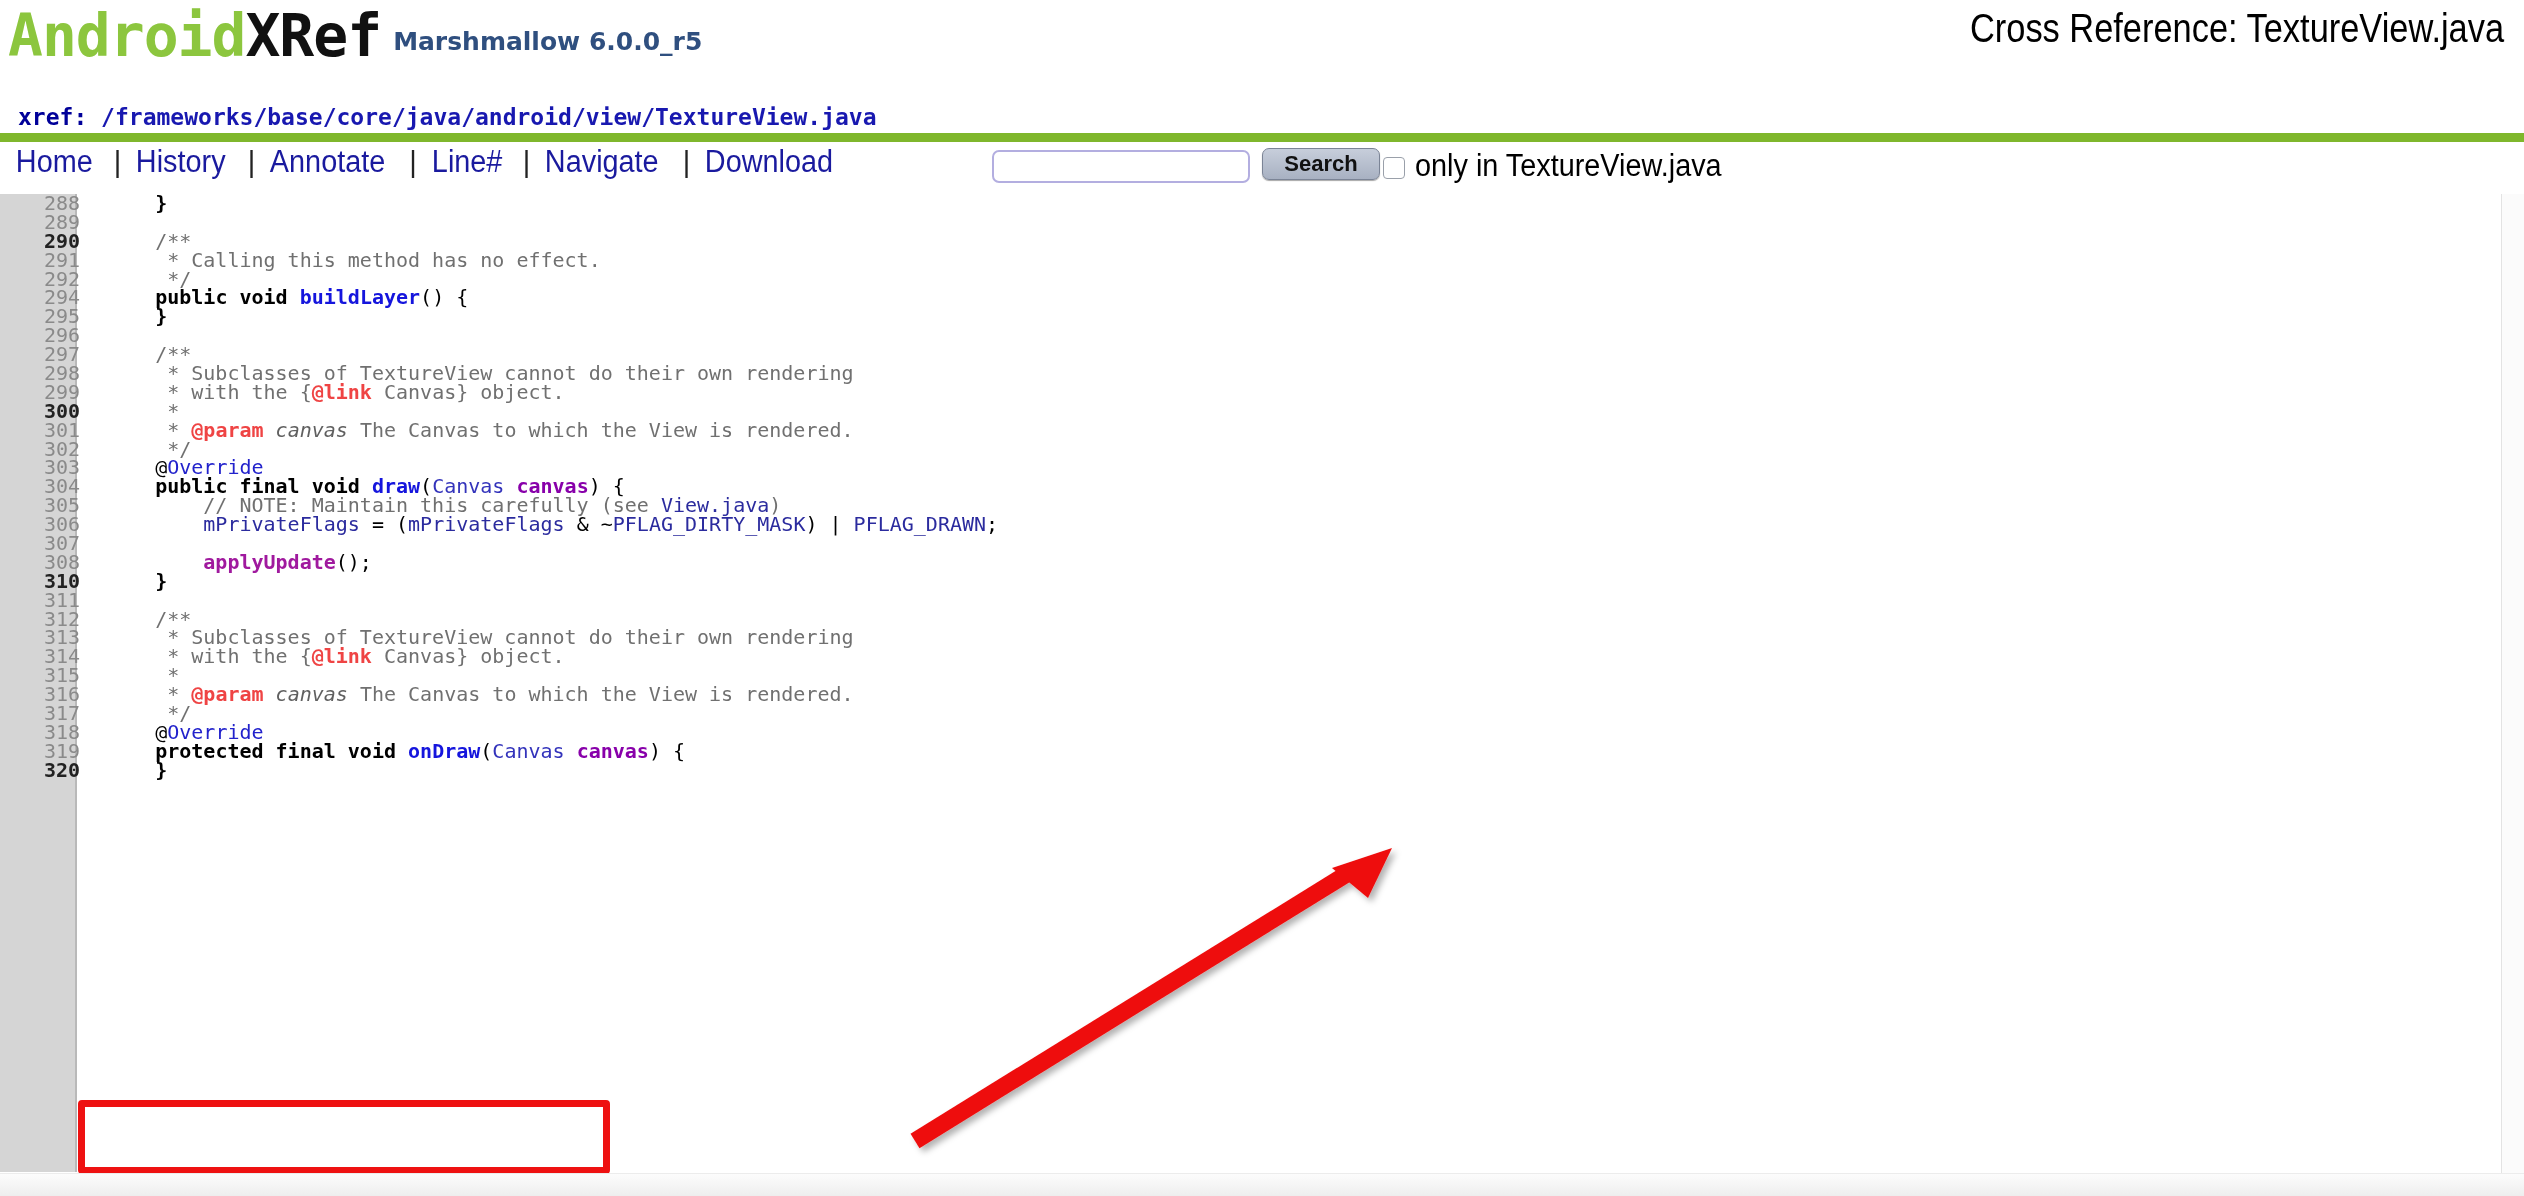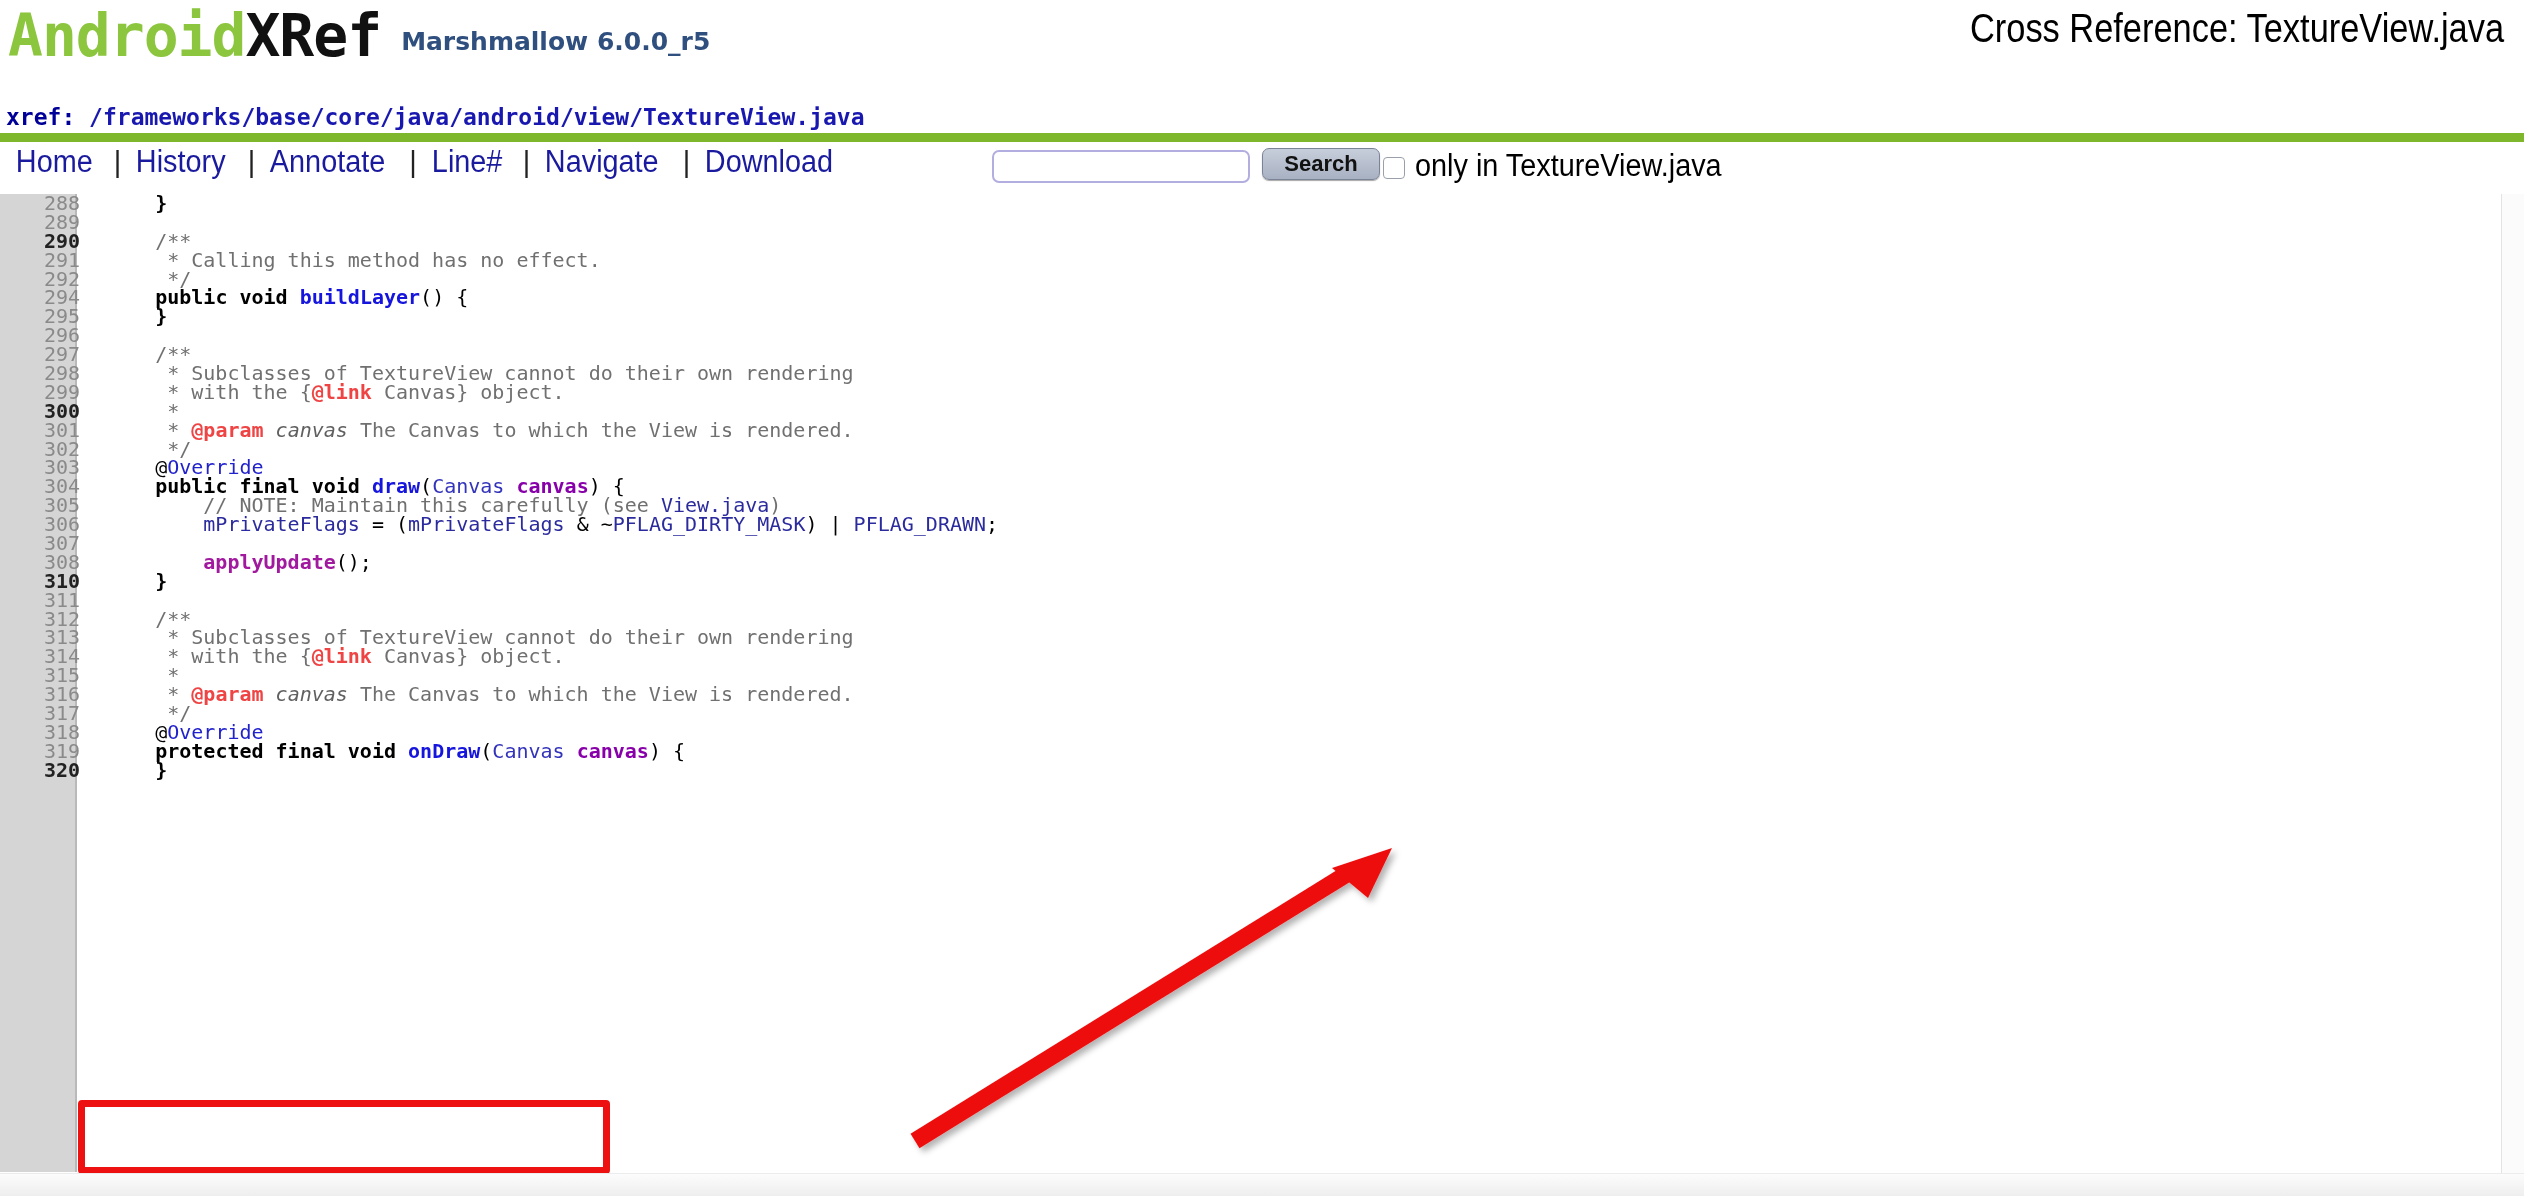--- a/index.html
+++ b/index.html
@@ -40,21 +40,21 @@
     font-size: 58px;
     color: #111111;
     margin-top: 23px;
   }
   #logo .logo-version {
     font-family: "DejaVu Sans", sans-serif;
     font-size: 25px;
     font-weight: bold;
     color: #2F4F7F;
     letter-spacing: 0px;
-    margin-left: 20px;
+    margin-left: 12px;
     position: relative;
     top: -6px;
   }
   #pagetitle {
     position: absolute;
     right: 20px;
     top: 6px;
     font-family: "Liberation Sans", sans-serif;
     font-size: 40px;
     color: #000000;
@@ -67,21 +67,21 @@
   #xrefbar {
     position: absolute;
     left: 0;
     top: 104px;
     width: 2492px;
     height: 30px;
     white-space: nowrap;
     font-family: "DejaVu Sans Mono", monospace;
     font-size: 23px;
     font-weight: bold;
-    padding-left: 6px;
+    padding-left: 18px;
     box-sizing: border-box;
   }
   #xrefbar .xref-label {
     color: #000099;
   }
   #xrefbar .xref-path {
     color: #1818B0;
   }
   #xrefbar .sep { color: #1818B0; }
 

